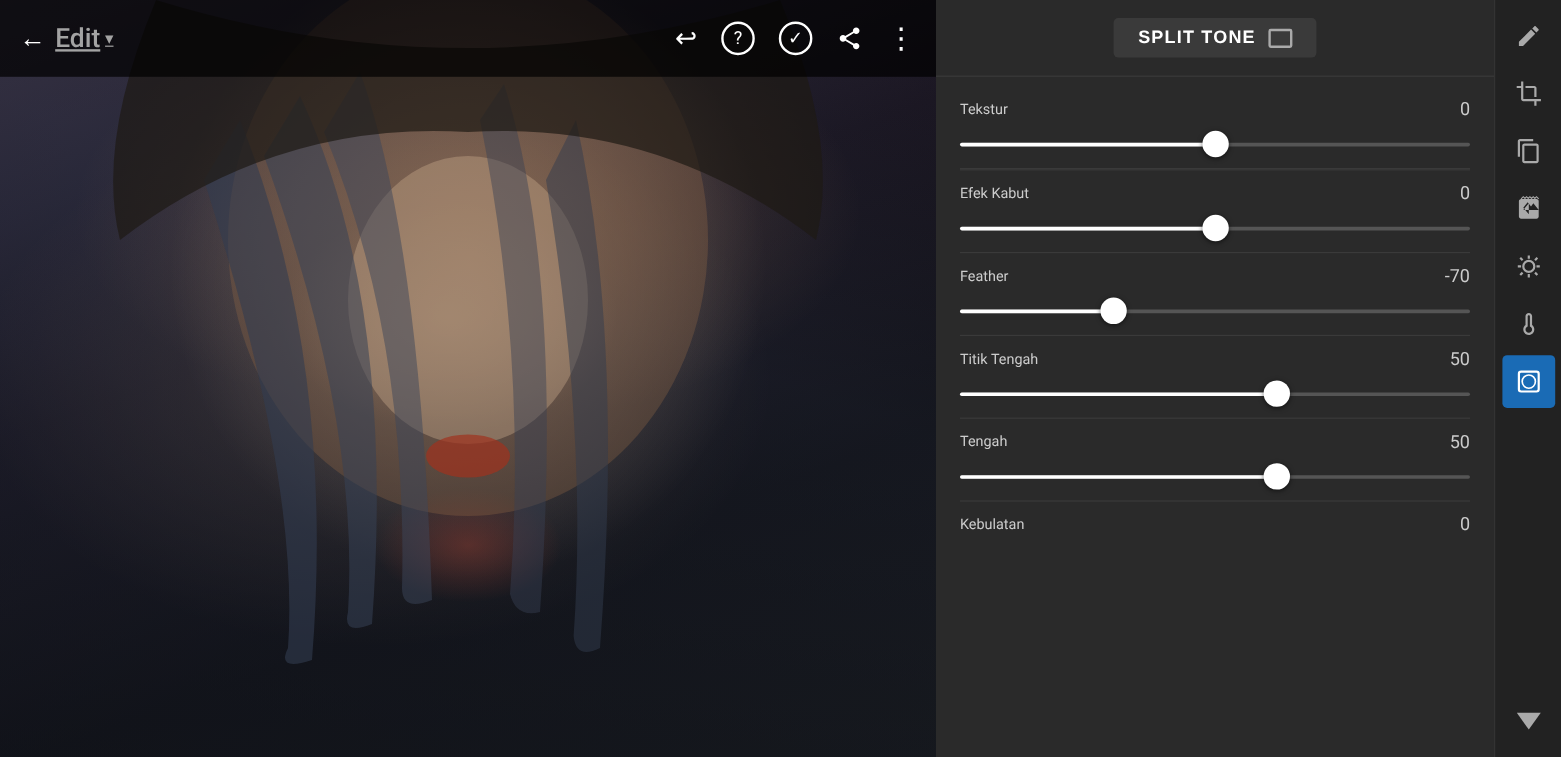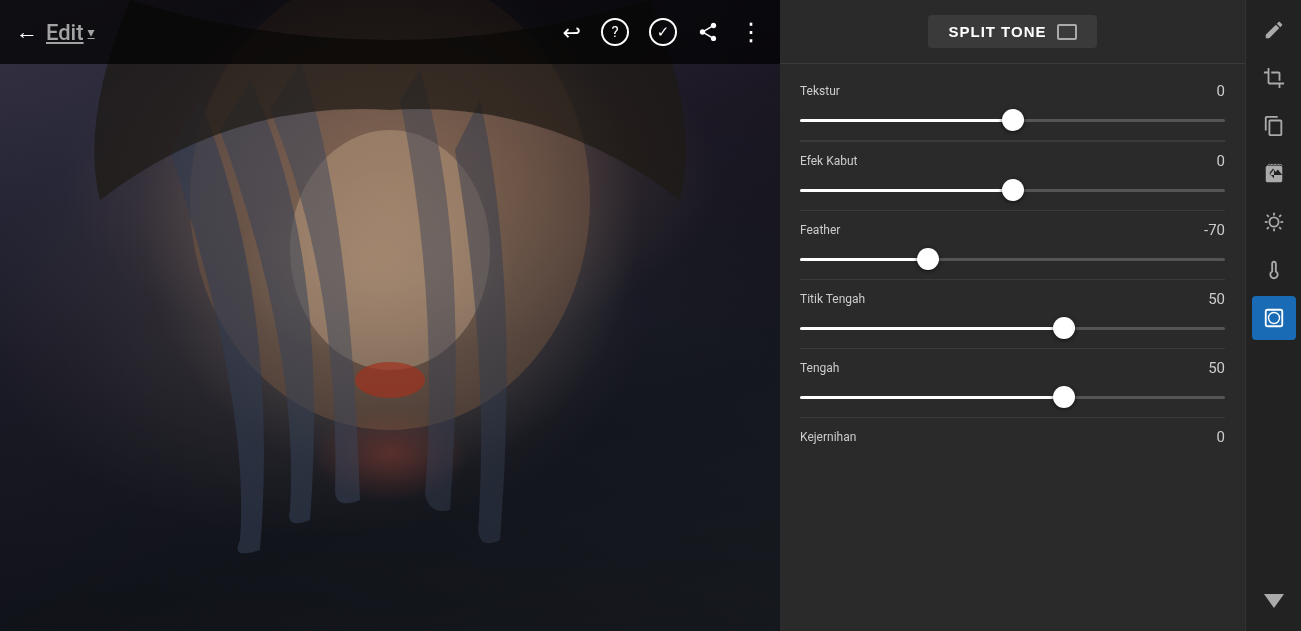--- a/index.html
+++ b/index.html
@@ -408,21 +408,21 @@
           <div class="slider-track">
             <div class="slider-fill" style="left:0; width:62%;"></div>
             <div class="slider-thumb" style="left:62%;"></div>
           </div>
         </div>
       </div>
       <div class="divider-line"></div>
 
       <div class="slider-row">
         <div class="slider-label-row">
-          <span class="slider-label">Kejernihan</span>
+          <span class="slider-label">Kebulatan</span>
           <span class="slider-value">0</span>
         </div>
       </div>
 
     </div>
   </div>
 
   <div class="sidebar-icons">
 
     <div class="sidebar-icon-btn">

